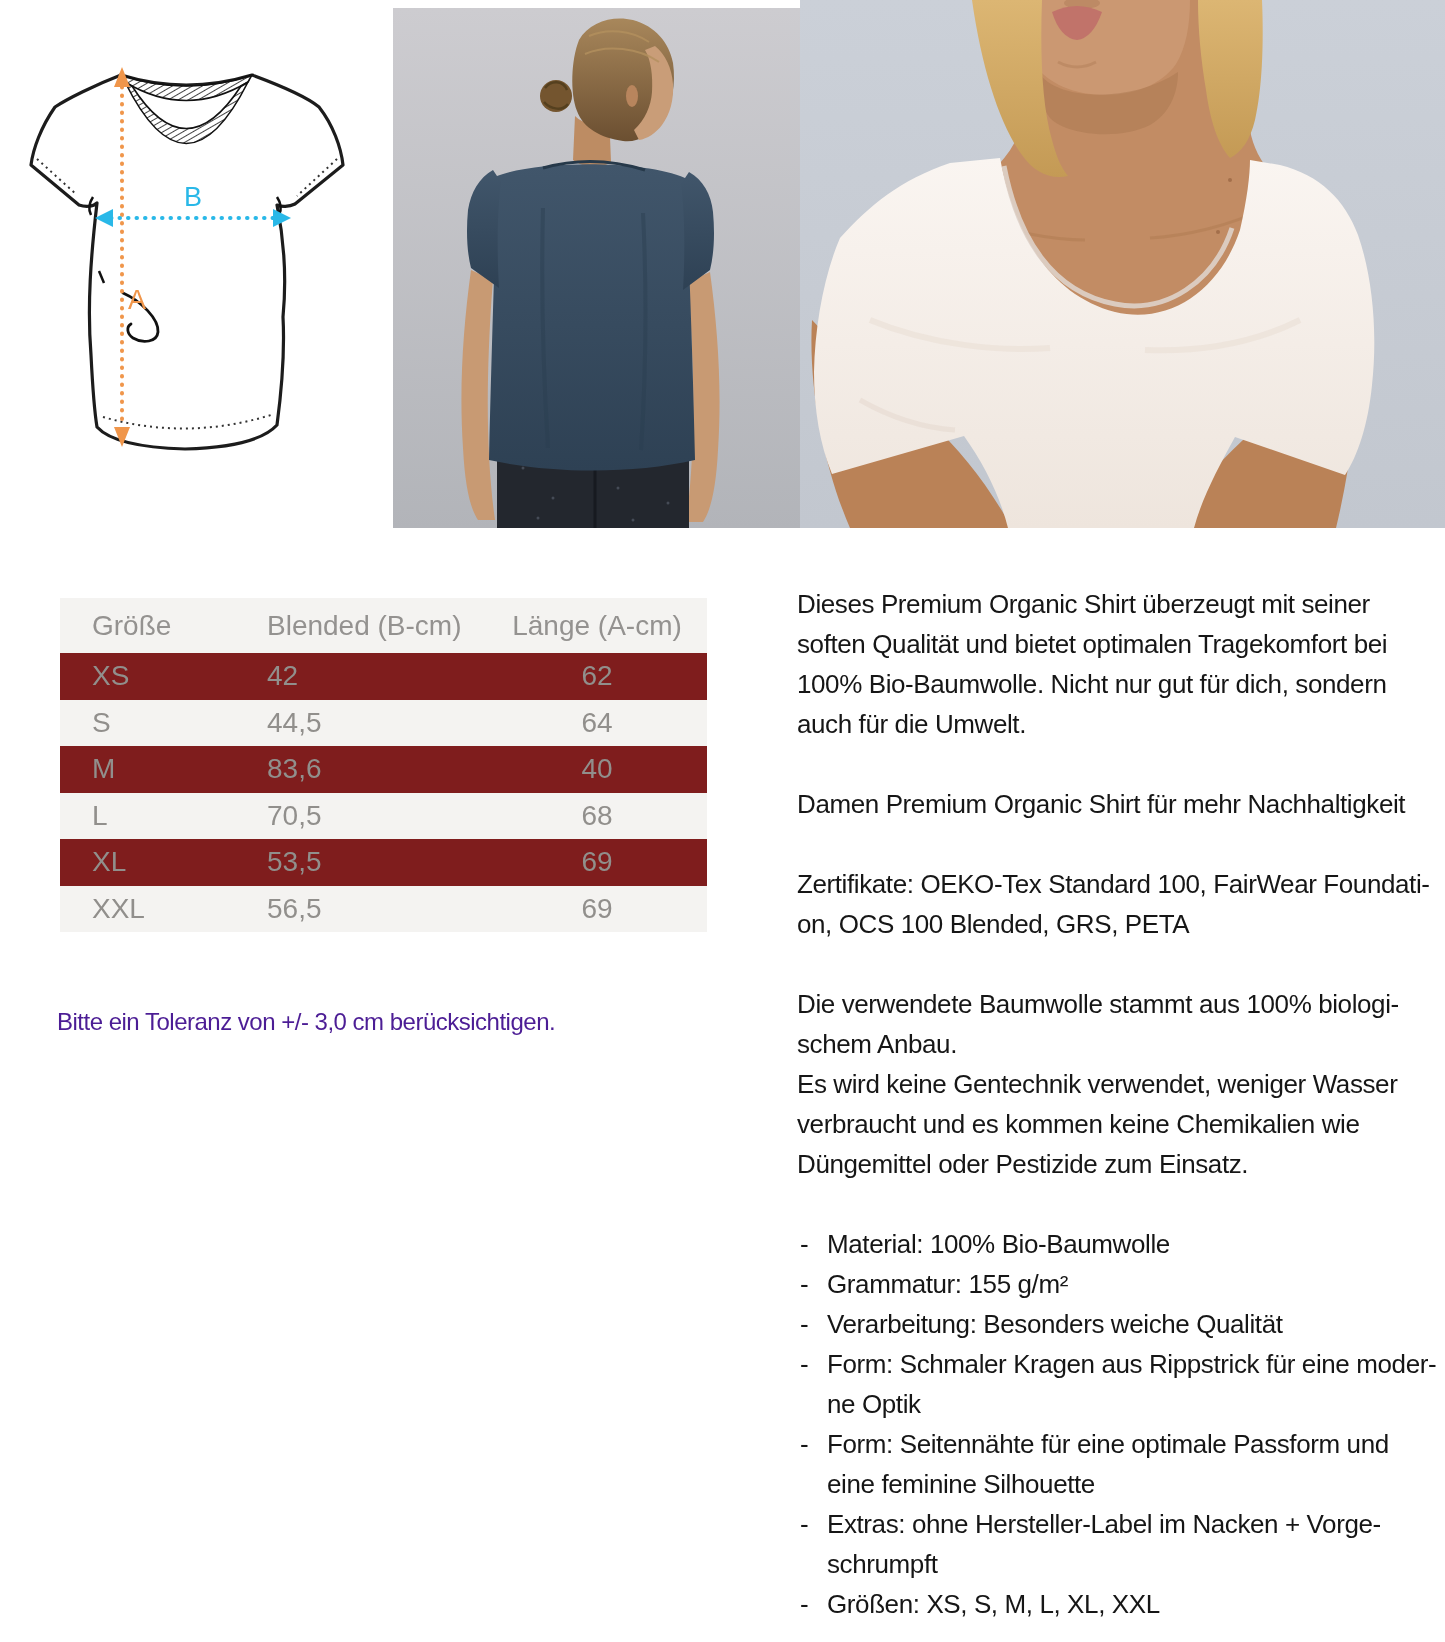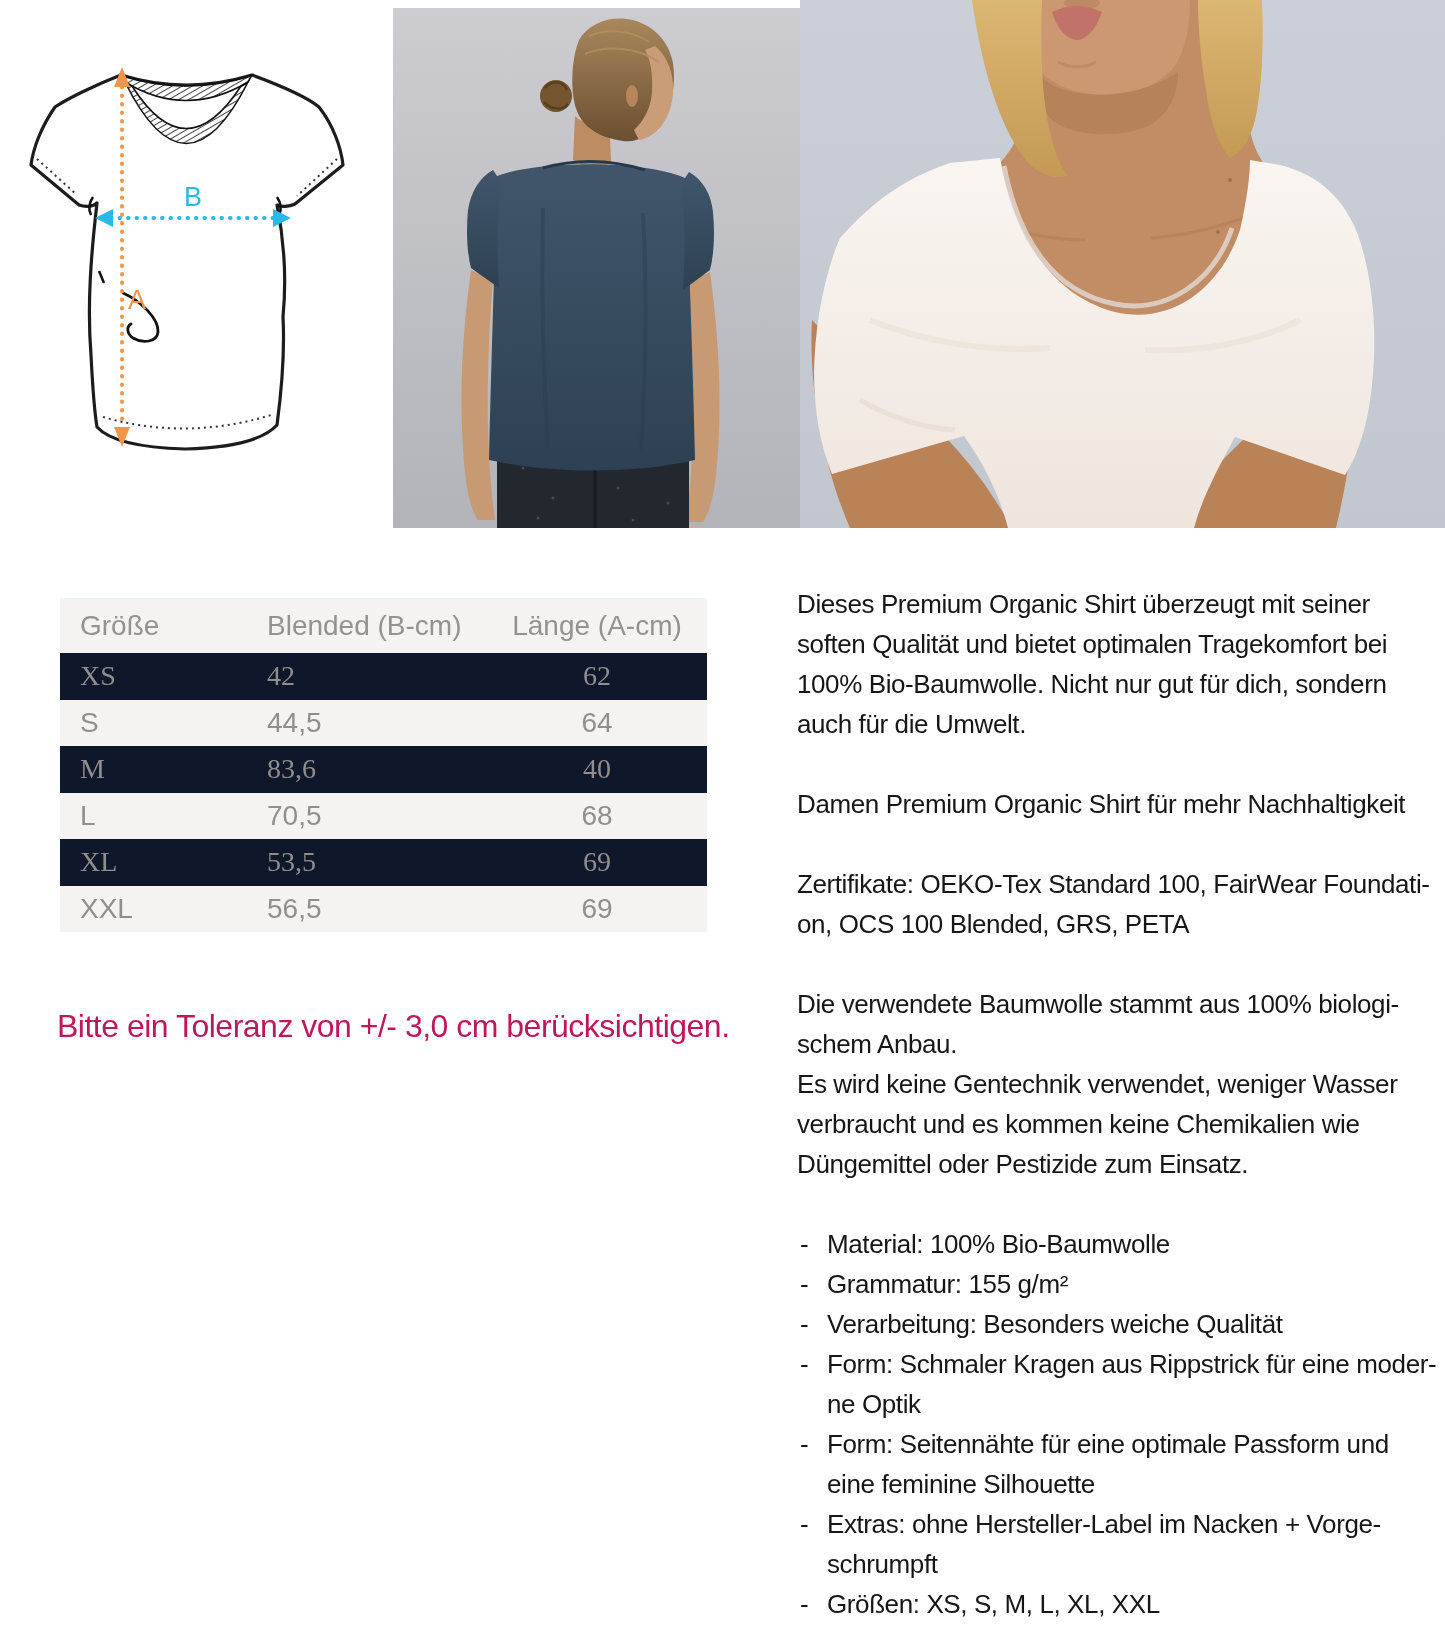--- a/index.html
+++ b/index.html
@@ -8,27 +8,27 @@
   .img-box{position:absolute;}
   .img-box svg{display:block;width:100%;height:100%;}
   .diagram{left:25px;top:55px;width:330px;height:410px;}
   .photo-back{left:393px;top:8px;width:407px;height:520px;}
   .photo-front{left:800px;top:0;width:645px;height:528px;}
 
   .size-table{position:absolute;left:60px;top:598px;width:647px;font-size:28px;color:#918f8c;}
   .trow{display:flex;align-items:center;height:46.5px;}
   .trow.thead{height:55px;color:#949290;}
   .c{white-space:nowrap;}
-  .c1{width:207px;padding-left:20px;box-sizing:border-box;}
+  .c1{width:207px;padding-left:32px;box-sizing:border-box;}
   .c2{width:220px;}
   .c3{flex:1;text-align:center;}
-  .band-dark{background:#0f172a;font-family:Liberation Serif, serif;}
+  .band-dark{background:#7f1d1d;}
   .band-light{background:#f4f3f1;}
 
-  .tolerance{position:absolute;left:57px;top:1008px;font-size:32px;color:#be185d;letter-spacing:-0.5px;white-space:nowrap;}
+  .tolerance{position:absolute;left:57px;top:1008px;font-size:24px;color:#4c1d95;letter-spacing:-0.5px;white-space:nowrap;}
 
   .desc{position:absolute;left:797px;top:584px;width:650px;font-size:26px;line-height:40px;color:#161616;letter-spacing:-0.4px;}
   .para{margin:0 0 40px 0;}
   .ln{white-space:nowrap;}
   .blist{margin:0;}
   .bullet{position:relative;padding-left:30px;}
   .bullet .mark{position:absolute;left:3px;top:0;}
 </style>
 </head>
 <body>

